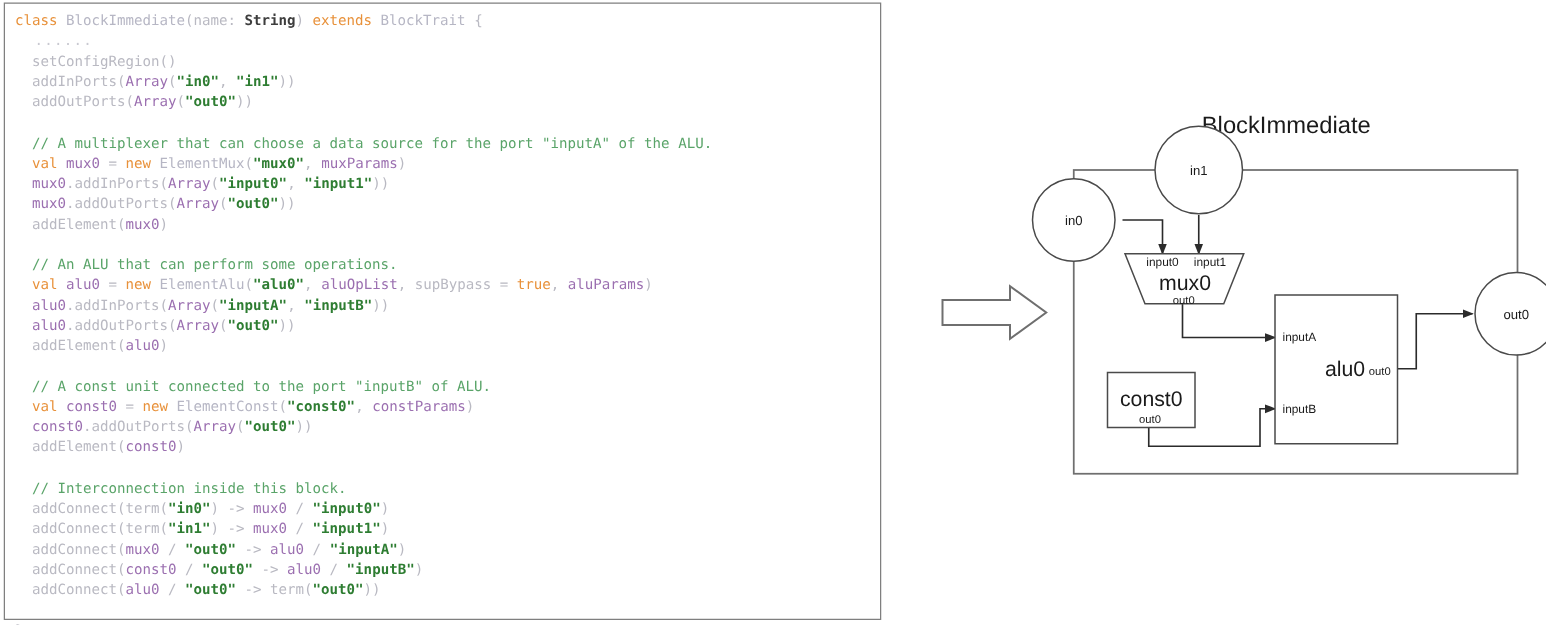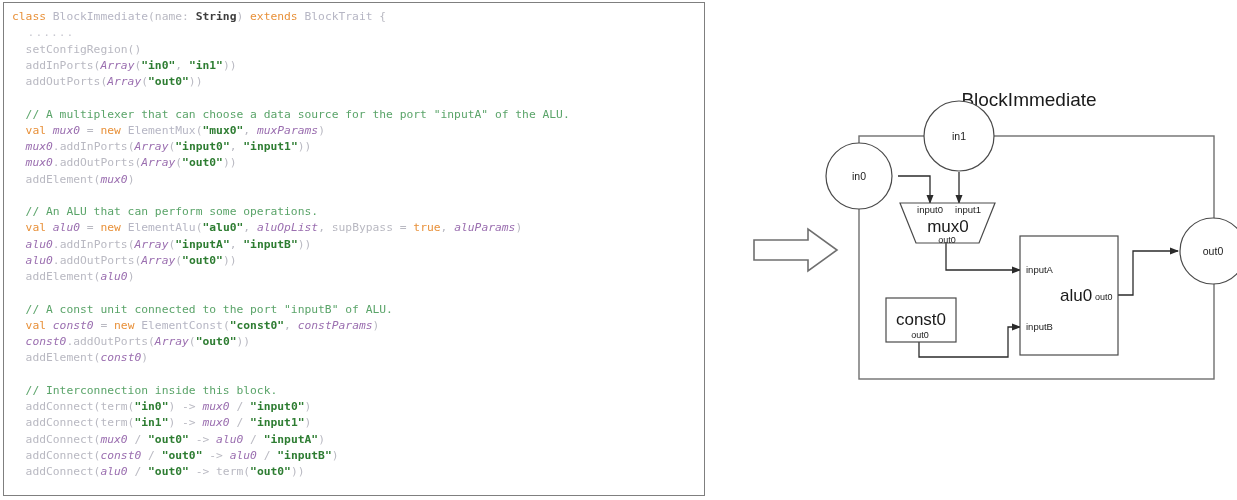--- a/index.html
+++ b/index.html
@@ -18,21 +18,21 @@
     font-size:11.3px;line-height:16.25px;white-space:pre;
   }
   .ln{height:16.25px;}
   .ln.blank{height:16.25px;}
   
   .t-kw{color:#e8913a;}            
   .t-plain{color:#b9b9c2;}         
   .t-type{color:#b6b6c4;}          
   .t-bold{color:#3d3d3d;font-weight:bold;}  
   .t-str{color:#2e7d32;font-weight:bold;}   
-  .t-var{color:#9b6fb0;font-style:italic;}  
+  .t-var{color:#9b6fb0;}  
   .t-cmt{color:#5aa469;}  
   .t-dots{color:#c9c9d1;letter-spacing:1px;}
 
   
   #big-arrow{position:absolute;left:752px;top:226px;}
 
   
   #diagram{position:absolute;left:820px;top:80px;width:417px;height:320px;}
   #diagram svg{display:block;}
   .dg-title{font-family:"Liberation Sans",sans-serif;font-size:19px;fill:#1a1a1a;}

